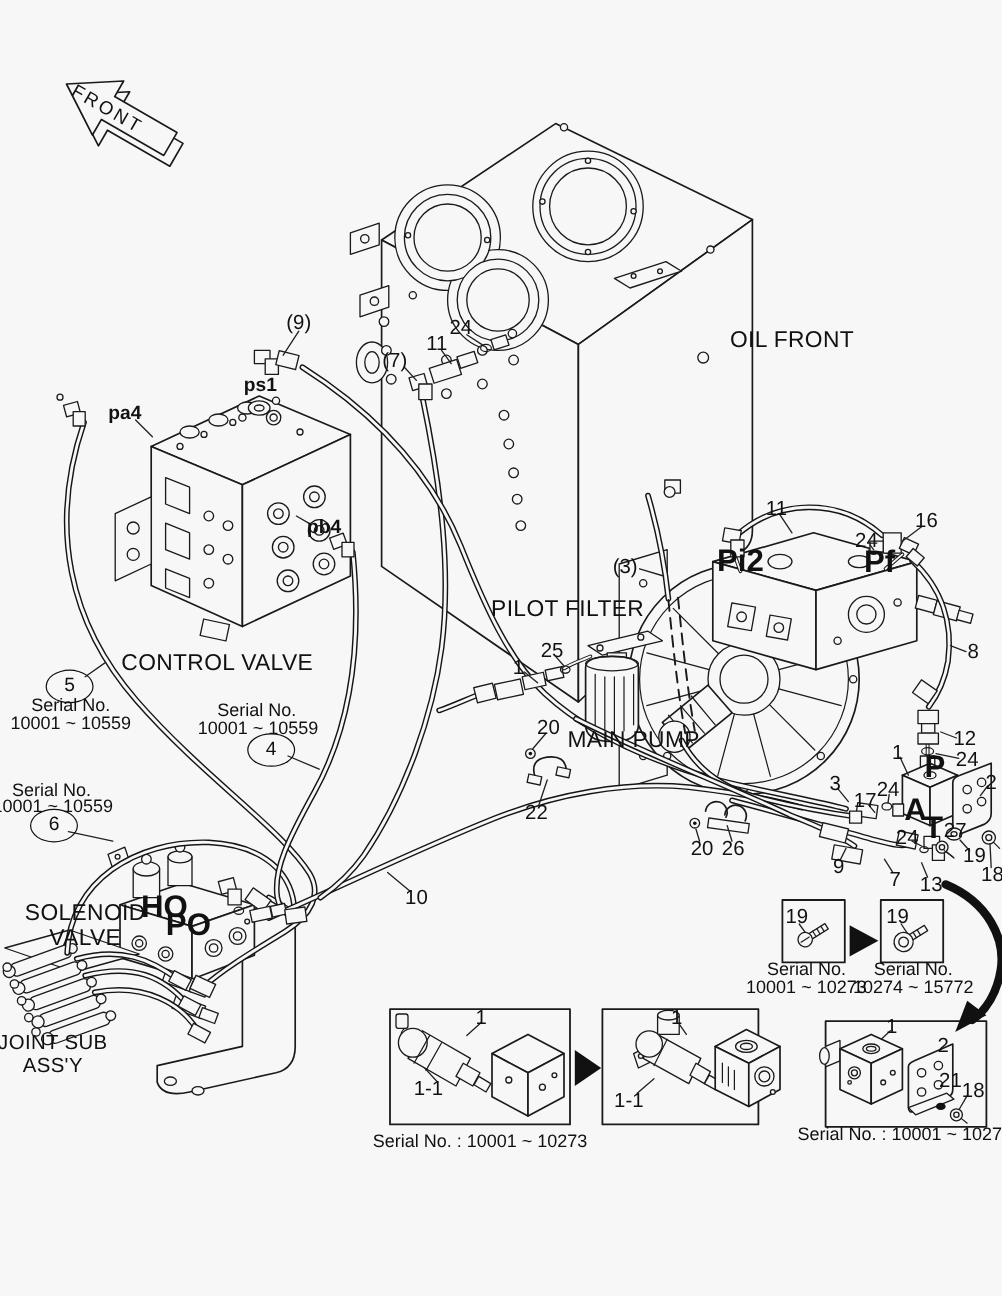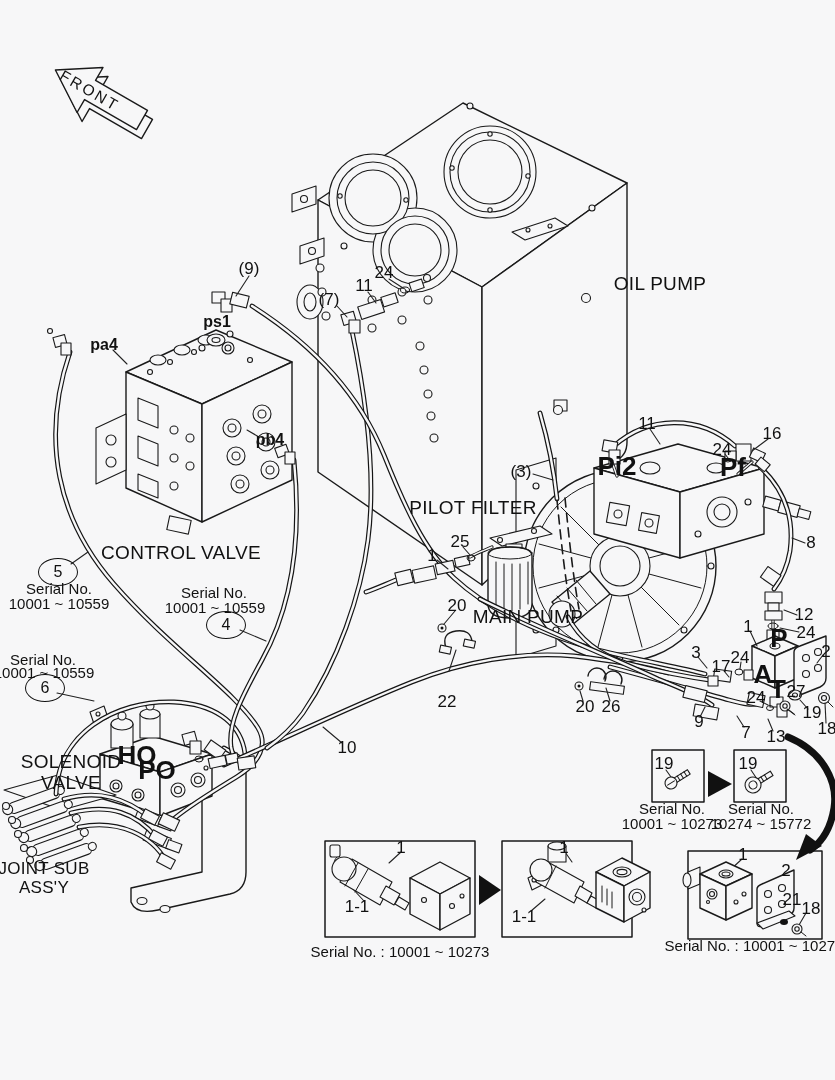--- a/index.html
+++ b/index.html
@@ -578,21 +578,21 @@
       <circle class="f2" cx="797" cy="929" r="5"></circle>
           <circle class="dot" cx="797" cy="929" r="2.2"></circle>
           <line class="ln" x1="801" y1="932" x2="806" y2="936"></line>
     </g>
 
     <path d="M788,737 C824,752 838,783 834,808 C831,827 822,842 810,850" fill="none" stroke="#111" stroke-width="7"></path>
     <polygon class="blk" points="796,860 822,846 806,834"></polygon>
   </g>
 </svg>
 
-<span class="clbl" style="left:660px;top:284px">OIL PUMP</span>
+<span class="clbl" style="left:660px;top:284px">OIL FRONT</span>
 <span class="clbl" style="left:181px;top:553px">CONTROL VALVE</span>
 <span class="clbl" style="left:473px;top:508px">PILOT FILTER</span>
 <span class="clbl" style="left:528px;top:617px">MAIN PUMP</span>
 <span class="clbl wrap" style="left:71px;top:772px;width:110px">SOLENOID VALVE</span>
 <span class="clbl wrap" style="left:44px;top:878px;width:112px;font-size:17px">JOINT SUB ASS'Y</span>
 
 <span class="plbl" style="left:217px;top:322px">ps1</span>
 <span class="plbl" style="left:104px;top:345px">pa4</span>
 <span class="plbl" style="left:270px;top:440px">pb4</span>
 <span class="plbl pbig" style="left:617px;top:467px">Pi2</span>
@@ -616,21 +616,21 @@
 <span class="lbl" style="left:806px;top:633px">24</span>
 <span class="lbl" style="left:748px;top:627px">1</span>
 <span class="lbl" style="left:826px;top:652px">2</span>
 <span class="lbl" style="left:696px;top:653px">3</span>
 <span class="lbl" style="left:721px;top:667px">17</span>
 <span class="lbl" style="left:740px;top:658px">24</span>
 <span class="lbl" style="left:756px;top:698px">24</span>
 <span class="lbl" style="left:432px;top:556px">1</span>
 <span class="lbl" style="left:460px;top:542px">25</span>
 <span class="lbl" style="left:457px;top:606px">20</span>
-<span class="lbl" style="left:447px;top:702px">22</span>
+<span class="lbl" style="left:447px;top:677px">22</span>
 <span class="lbl" style="left:585px;top:707px">20</span>
 <span class="lbl" style="left:611px;top:707px">26</span>
 <span class="lbl" style="left:347px;top:748px">10</span>
 <span class="lbl" style="left:699px;top:722px">9</span>
 <span class="lbl" style="left:746px;top:733px">7</span>
 <span class="lbl" style="left:776px;top:737px">13</span>
 <span class="lbl" style="left:796px;top:692px">27</span>
 <span class="lbl" style="left:812px;top:713px">19</span>
 <span class="lbl" style="left:827px;top:729px">18</span>
 

